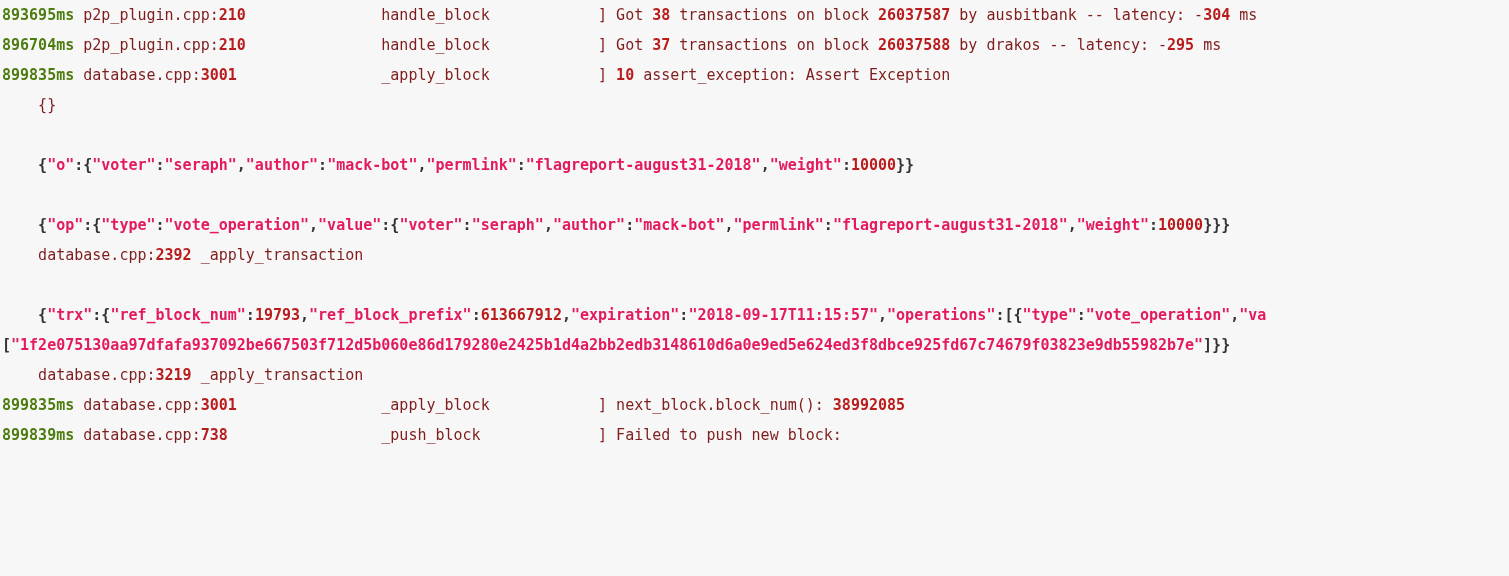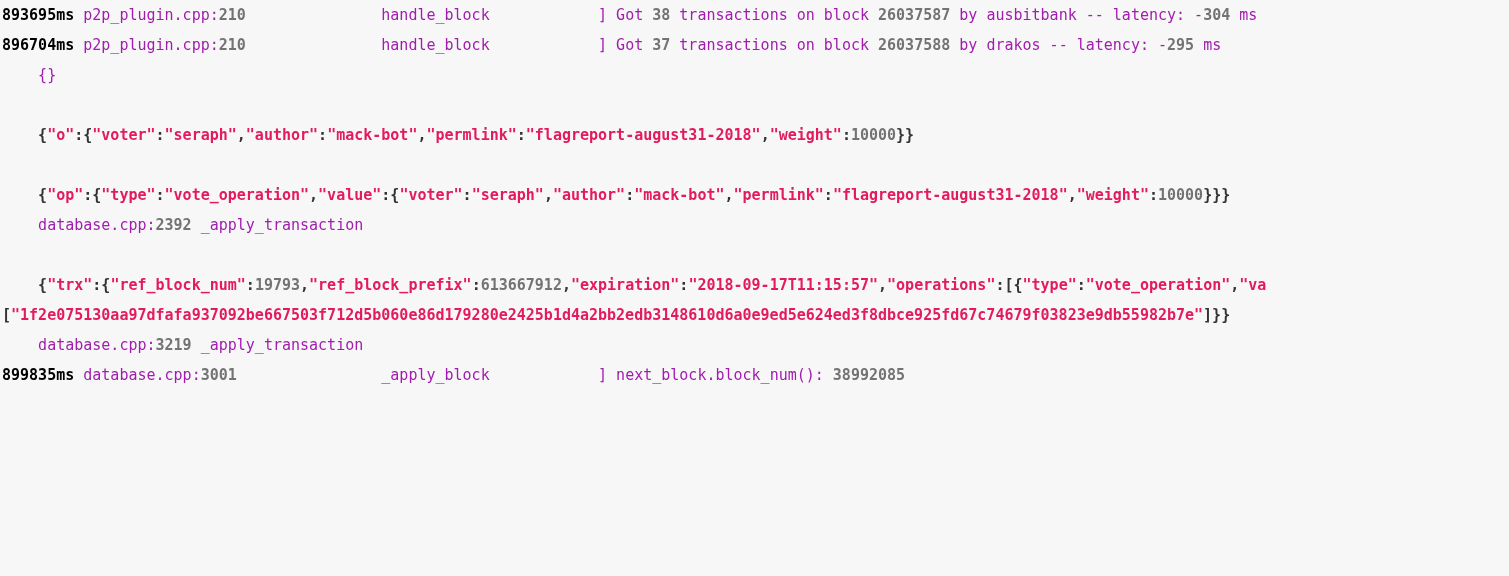--- a/index.html
+++ b/index.html
@@ -28,36 +28,38 @@
     color: #333333;
     letter-spacing: 0px;
     overflow: hidden;
     padding-left: 2px;
     box-sizing: border-box;
   }
   .log-line.blank {
     height: 30px;
   }
   .tok { white-space: pre; }
-  .tok-time   { color: #000000; font-weight: 700; }
-  .tok-num    { color: #737373; font-weight: 700; }
-  .tok-text   { color: #a21caf; }
+  .tok-time   { color: #4d7c0f; font-weight: 700; }
+  .tok-num    { color: #b91c1c; font-weight: 700; }
+  .tok-text   { color: #7f1d1d; }
   .tok-str    { color: #e31b5d; font-weight: 700; }
   .tok-punct  { color: #333333; font-weight: 700; }
 </style>
 </head>
 <body>
 
 <div id="log-console" style="background: rgb(247, 247, 247);">
     <div class="log-line"><span class="tok tok-time">893695ms</span><span class="tok tok-text"> p2p_plugin.cpp:</span><span class="tok tok-num">210</span><span class="tok tok-text">               handle_block            ] Got </span><span class="tok tok-num">38</span><span class="tok tok-text"> transactions on block </span><span class="tok tok-num">26037587</span><span class="tok tok-text"> by ausbitbank -- latency: -</span><span class="tok tok-num">304</span><span class="tok tok-text"> ms</span></div>
     <div class="log-line"><span class="tok tok-time">896704ms</span><span class="tok tok-text"> p2p_plugin.cpp:</span><span class="tok tok-num">210</span><span class="tok tok-text">               handle_block            ] Got </span><span class="tok tok-num">37</span><span class="tok tok-text"> transactions on block </span><span class="tok tok-num">26037588</span><span class="tok tok-text"> by drakos -- latency: -</span><span class="tok tok-num">295</span><span class="tok tok-text"> ms</span></div>
+    <div class="log-line"><span class="tok tok-time">899835ms</span><span class="tok tok-text"> database.cpp:</span><span class="tok tok-num">3001</span><span class="tok tok-text">                _apply_block            ] </span><span class="tok tok-num">10</span><span class="tok tok-text"> assert_exception: Assert Exception</span></div>
     <div class="log-line"><span class="tok tok-text">    {}</span></div>
     <div class="log-line blank">&nbsp;</div>
     <div class="log-line"><span class="tok tok-punct">    {</span><span class="tok tok-str">"o"</span><span class="tok tok-punct">:{</span><span class="tok tok-str">"voter"</span><span class="tok tok-punct">:</span><span class="tok tok-str">"seraph"</span><span class="tok tok-punct">,</span><span class="tok tok-str">"author"</span><span class="tok tok-punct">:</span><span class="tok tok-str">"mack-bot"</span><span class="tok tok-punct">,</span><span class="tok tok-str">"permlink"</span><span class="tok tok-punct">:</span><span class="tok tok-str">"flagreport-august31-2018"</span><span class="tok tok-punct">,</span><span class="tok tok-str">"weight"</span><span class="tok tok-punct">:</span><span class="tok tok-num">10000</span><span class="tok tok-punct">}}</span></div>
     <div class="log-line blank">&nbsp;</div>
     <div class="log-line"><span class="tok tok-punct">    {</span><span class="tok tok-str">"op"</span><span class="tok tok-punct">:{</span><span class="tok tok-str">"type"</span><span class="tok tok-punct">:</span><span class="tok tok-str">"vote_operation"</span><span class="tok tok-punct">,</span><span class="tok tok-str">"value"</span><span class="tok tok-punct">:{</span><span class="tok tok-str">"voter"</span><span class="tok tok-punct">:</span><span class="tok tok-str">"seraph"</span><span class="tok tok-punct">,</span><span class="tok tok-str">"author"</span><span class="tok tok-punct">:</span><span class="tok tok-str">"mack-bot"</span><span class="tok tok-punct">,</span><span class="tok tok-str">"permlink"</span><span class="tok tok-punct">:</span><span class="tok tok-str">"flagreport-august31-2018"</span><span class="tok tok-punct">,</span><span class="tok tok-str">"weight"</span><span class="tok tok-punct">:</span><span class="tok tok-num">10000</span><span class="tok tok-punct">}}}</span></div>
     <div class="log-line"><span class="tok tok-text">    database.cpp:</span><span class="tok tok-num">2392</span><span class="tok tok-text"> _apply_transaction</span></div>
     <div class="log-line blank">&nbsp;</div>
     <div class="log-line"><span class="tok tok-punct">    {</span><span class="tok tok-str">"trx"</span><span class="tok tok-punct">:{</span><span class="tok tok-str">"ref_block_num"</span><span class="tok tok-punct">:</span><span class="tok tok-num">19793</span><span class="tok tok-punct">,</span><span class="tok tok-str">"ref_block_prefix"</span><span class="tok tok-punct">:</span><span class="tok tok-num">613667912</span><span class="tok tok-punct">,</span><span class="tok tok-str">"expiration"</span><span class="tok tok-punct">:</span><span class="tok tok-str">"2018-09-17T11:15:57"</span><span class="tok tok-punct">,</span><span class="tok tok-str">"operations"</span><span class="tok tok-punct">:[{</span><span class="tok tok-str">"type"</span><span class="tok tok-punct">:</span><span class="tok tok-str">"vote_operation"</span><span class="tok tok-punct">,</span><span class="tok tok-str">"va</span></div>
     <div class="log-line"><span class="tok tok-punct">[</span><span class="tok tok-str">"1f2e075130aa97dfafa937092be667503f712d5b060e86d179280e2425b1d4a2bb2edb3148610d6a0e9ed5e624ed3f8dbce925fd67c74679f03823e9db55982b7e"</span><span class="tok tok-punct">]}}</span></div>
     <div class="log-line"><span class="tok tok-text">    database.cpp:</span><span class="tok tok-num">3219</span><span class="tok tok-text"> _apply_transaction</span></div>
     <div class="log-line"><span class="tok tok-time">899835ms</span><span class="tok tok-text"> database.cpp:</span><span class="tok tok-num">3001</span><span class="tok tok-text">                _apply_block            ] next_block.block_num(): </span><span class="tok tok-num">38992085</span></div>
+    <div class="log-line"><span class="tok tok-time">899839ms</span><span class="tok tok-text"> database.cpp:</span><span class="tok tok-num">738</span><span class="tok tok-text">                 _push_block             ] Failed to push new block:</span></div>
   </div>
 
 </body></html>

